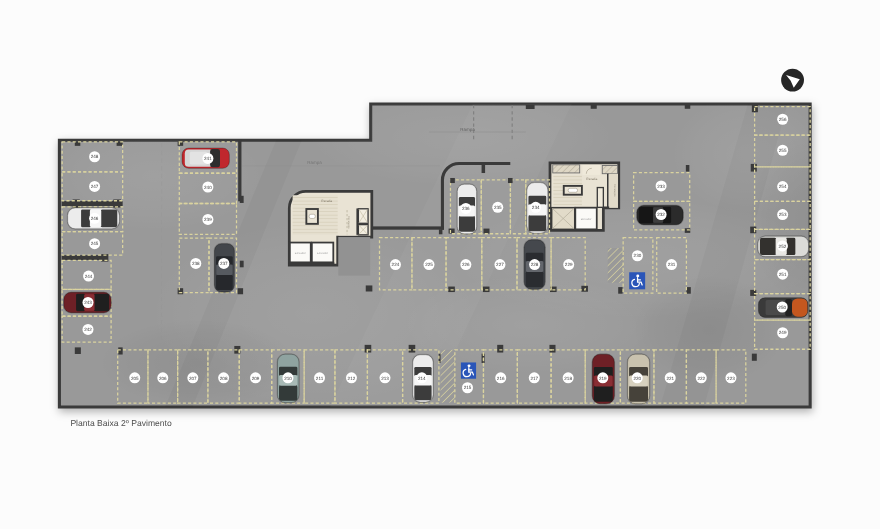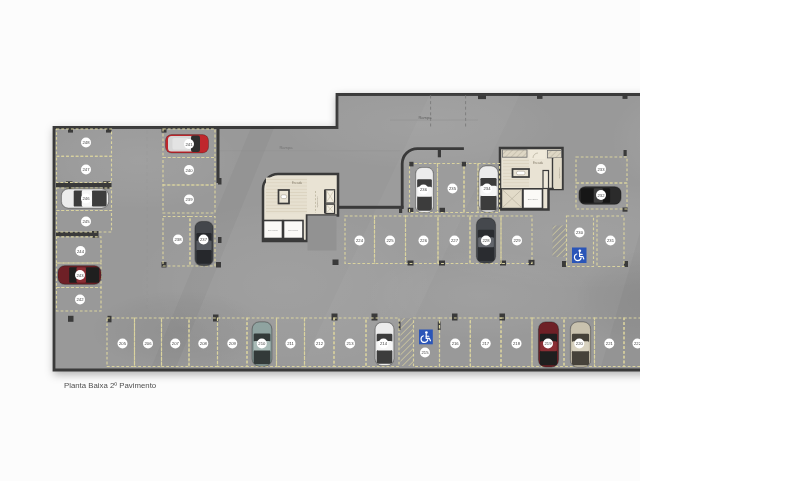--- a/index.html
+++ b/index.html
@@ -1,14 +1,14 @@
 <!DOCTYPE html>
 <html><head><meta charset="utf-8"><title>Planta Baixa</title><style>
 html,body{margin:0;padding:0;background:#ffffff;}
-.wrap{position:relative;width:640px;height:481px;overflow:hidden;font-family:"Liberation Sans",sans-serif;-webkit-font-smoothing:antialiased;}text{-webkit-font-smoothing:antialiased;}
+.wrap{position:relative;width:800px;height:481px;overflow:hidden;font-family:"Liberation Sans",sans-serif;-webkit-font-smoothing:antialiased;}text{-webkit-font-smoothing:antialiased;}
 </style></head><body>
 <div class="wrap">
 <svg width="800" height="481" viewBox="0 0 800 481">
 <defs>
 <pattern id="hatchY" width="4.6" height="4.6" patternUnits="userSpaceOnUse" patternTransform="rotate(45)">
           <rect width="4.6" height="4.6" fill="#999999"></rect>
           <line x1="0" y1="0" x2="0" y2="4.6" stroke="#dad39f" stroke-width="1.25"></line>
         </pattern>
 <pattern id="hatchG" width="4" height="4" patternUnits="userSpaceOnUse" patternTransform="rotate(45)">
           <rect width="4" height="4" fill="#ded7c5"></rect>

